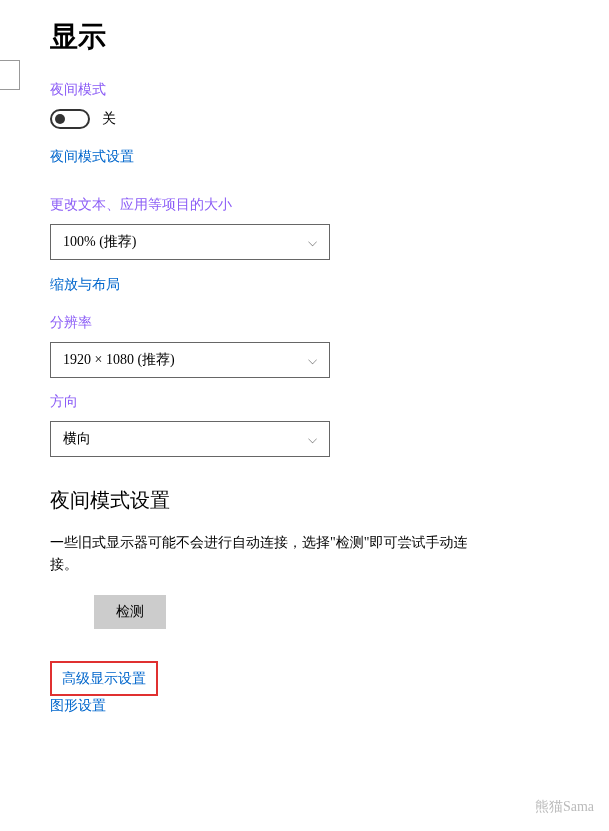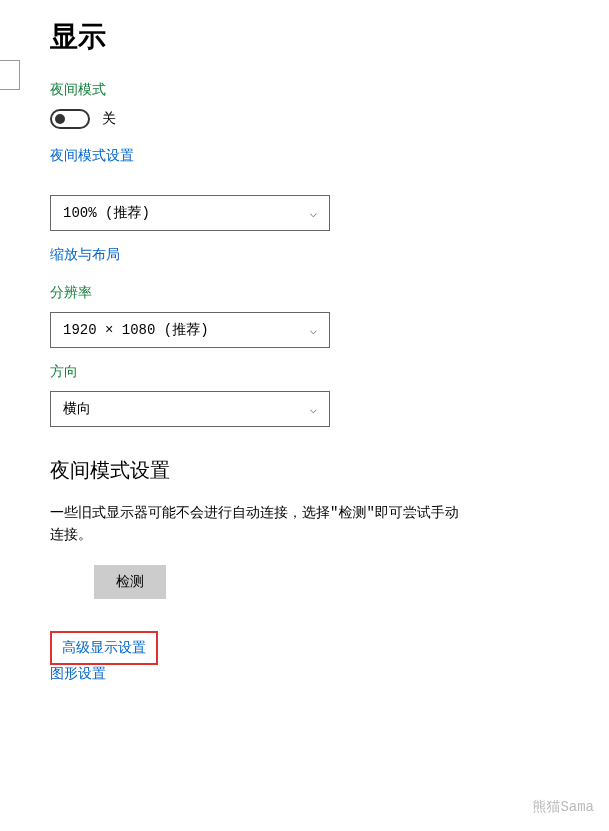--- a/index.html
+++ b/index.html
@@ -1,19 +1,19 @@
 <!DOCTYPE html>
 <html><head>
   <meta charset="utf-8">
   <style>
     * {
       margin: 0;
       padding: 0;
       box-sizing: border-box;
-      font-family: Liberation Mono, monospace;
+      font-family: Liberation Serif, serif;
     }
     body {
       background: #ffffff;
       width: 609px;
       height: 831px;
       position: relative;
       overflow: hidden;
     }
     .left-edge {
       position: absolute;
@@ -39,21 +39,21 @@
       font-size: 20px;
       font-weight: 400;
       color: #000;
       margin-bottom: 18px;
     }
     .section-title.lg {
       font-size: 20px;
     }
     .field-label {
       font-size: 14px;
-      color: #15803d;
+      color: #8b5cf6;
       margin-bottom: 10px;
     }
     .toggle-row {
       display: flex;
       align-items: center;
       gap: 12px;
       margin-bottom: 18px;
     }
     .toggle {
       width: 40px;
@@ -153,20 +153,21 @@
       <div class="toggle">
         <div class="toggle-knob"></div>
       </div>
       <span class="toggle-state">关</span>
     </div>
     <span class="link">夜间模式设置</span>
   </div>
 
   <div class="section">
 
+    <div class="field-label">更改文本、应用等项目的大小</div>
     <div class="dropdown">
       <span class="dropdown-value">100% (推荐)</span>
       <span class="chevron">⌵</span>
     </div>
     <span class="link">缩放与布局</span>
 
     <div class="spacer-md"></div>
 
     <div class="field-label">分辨率</div>
     <div class="dropdown">

